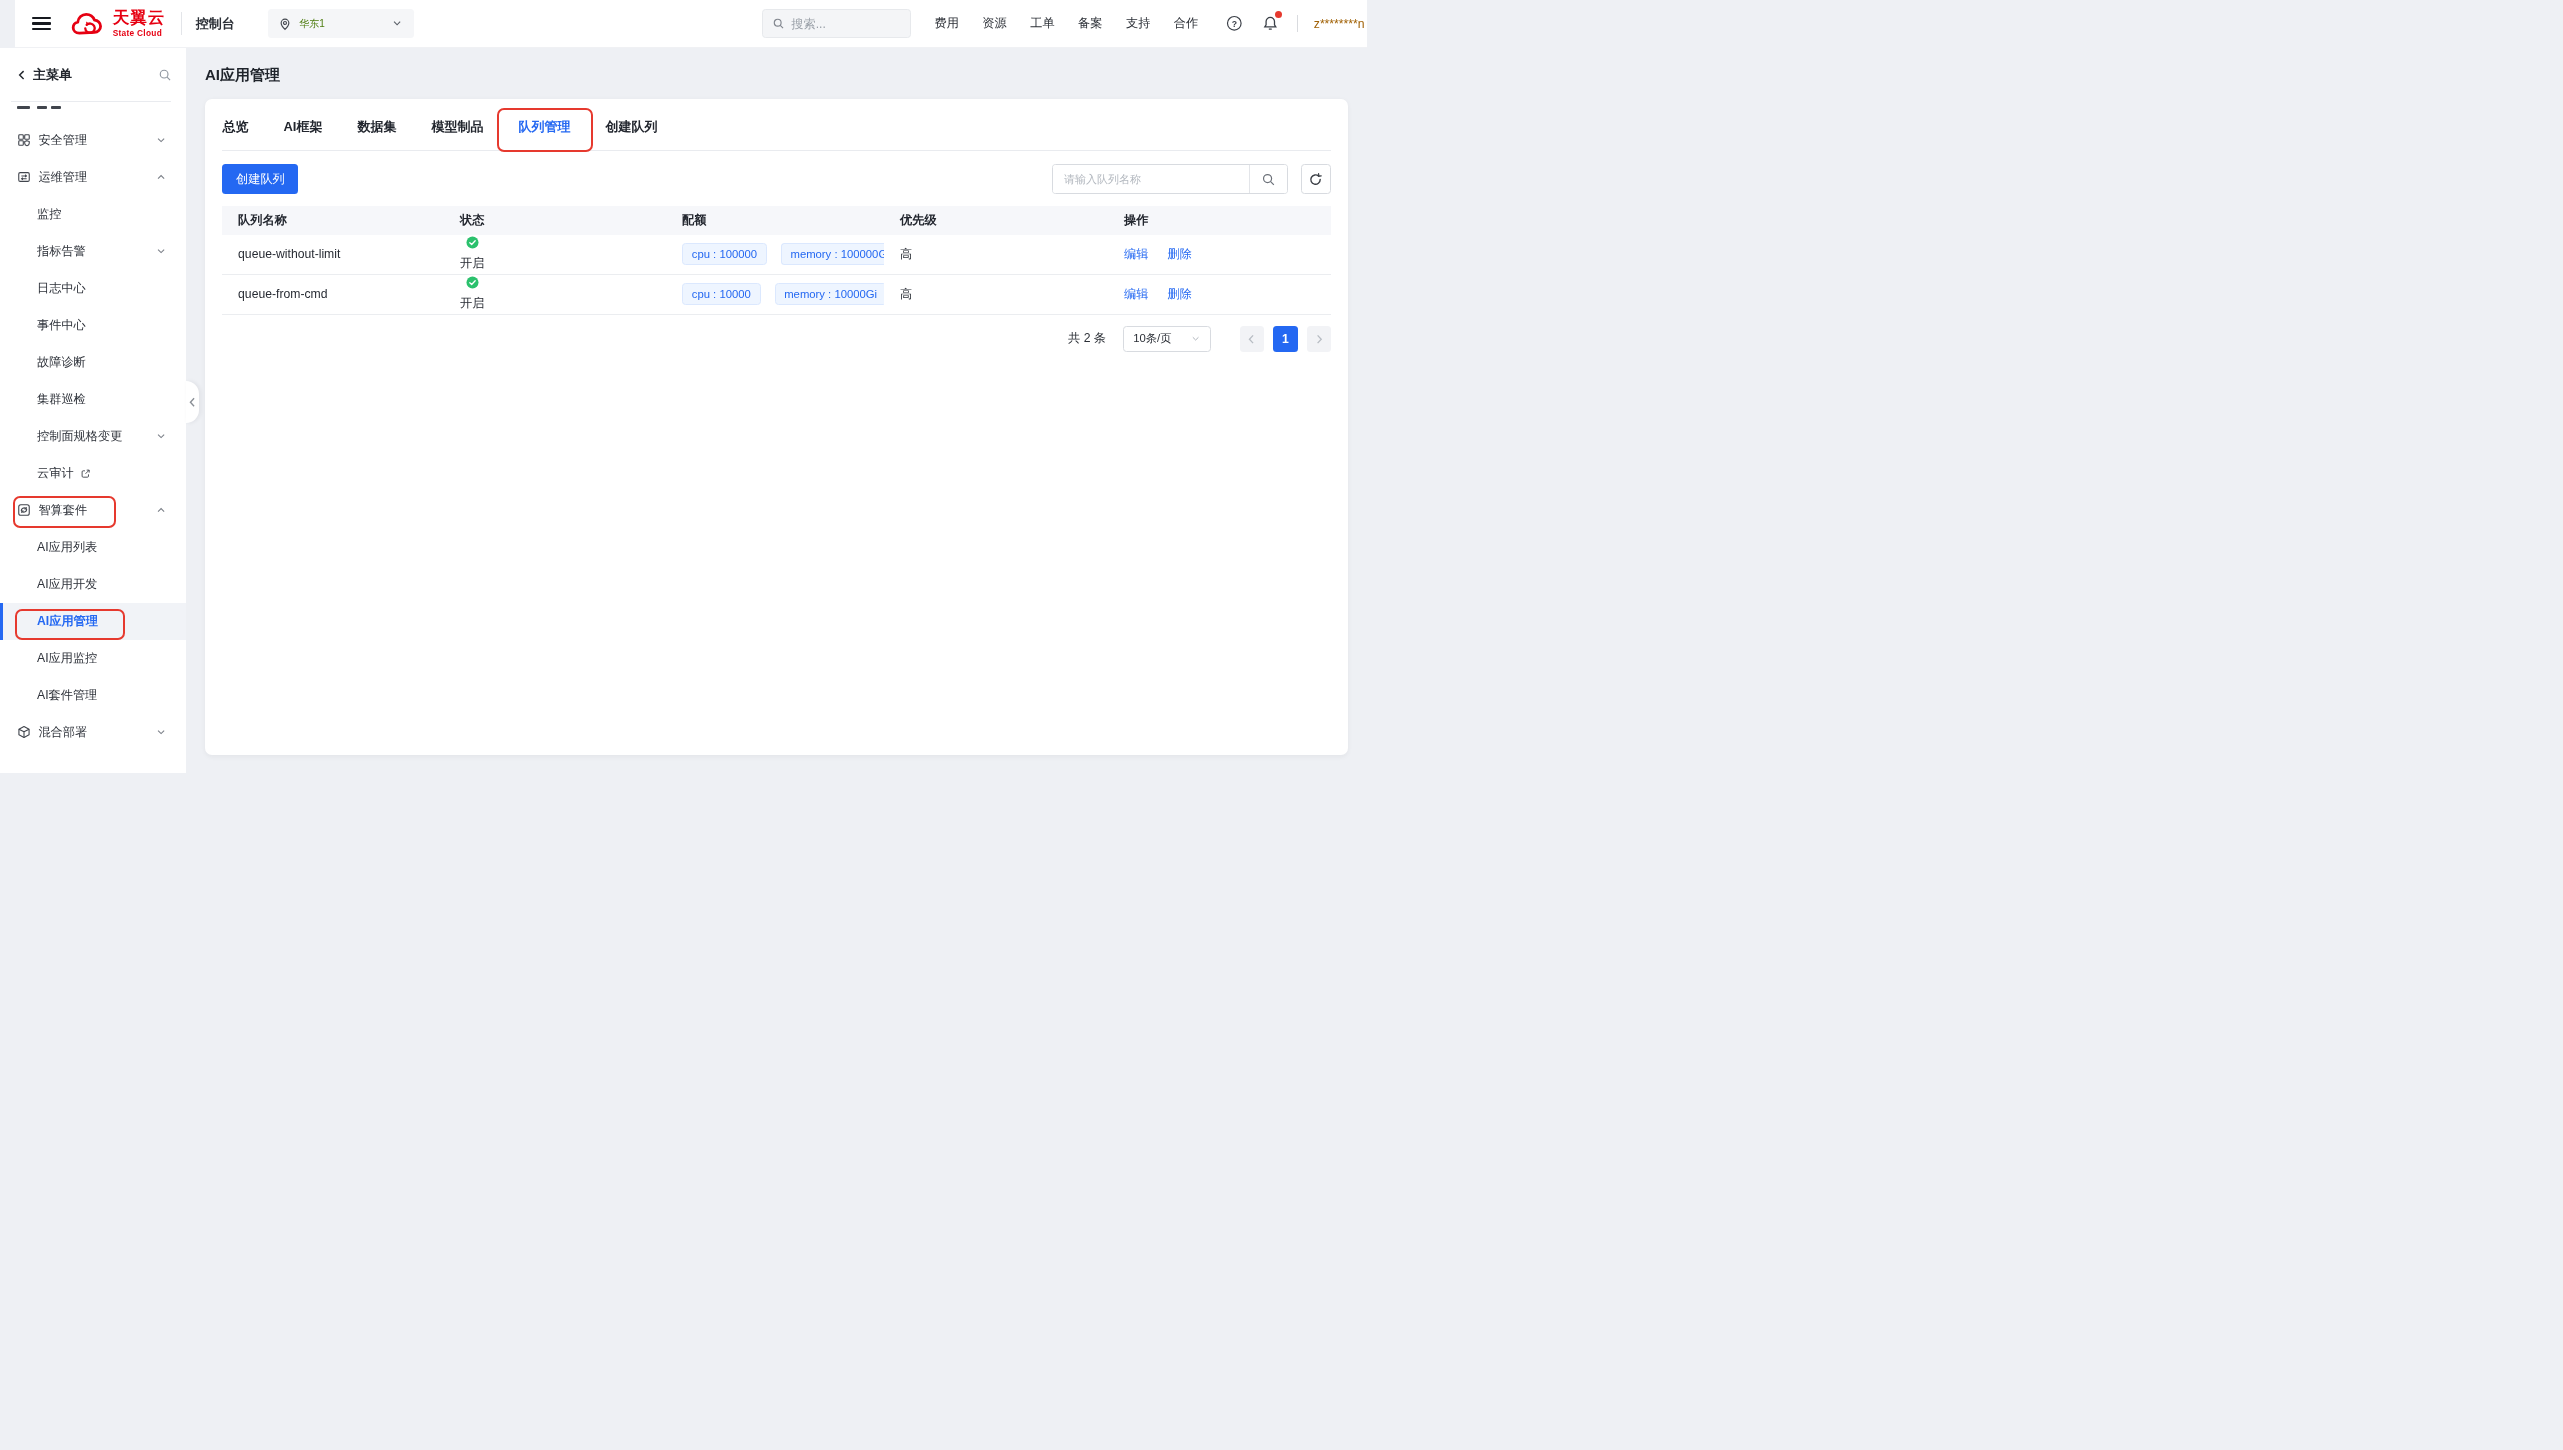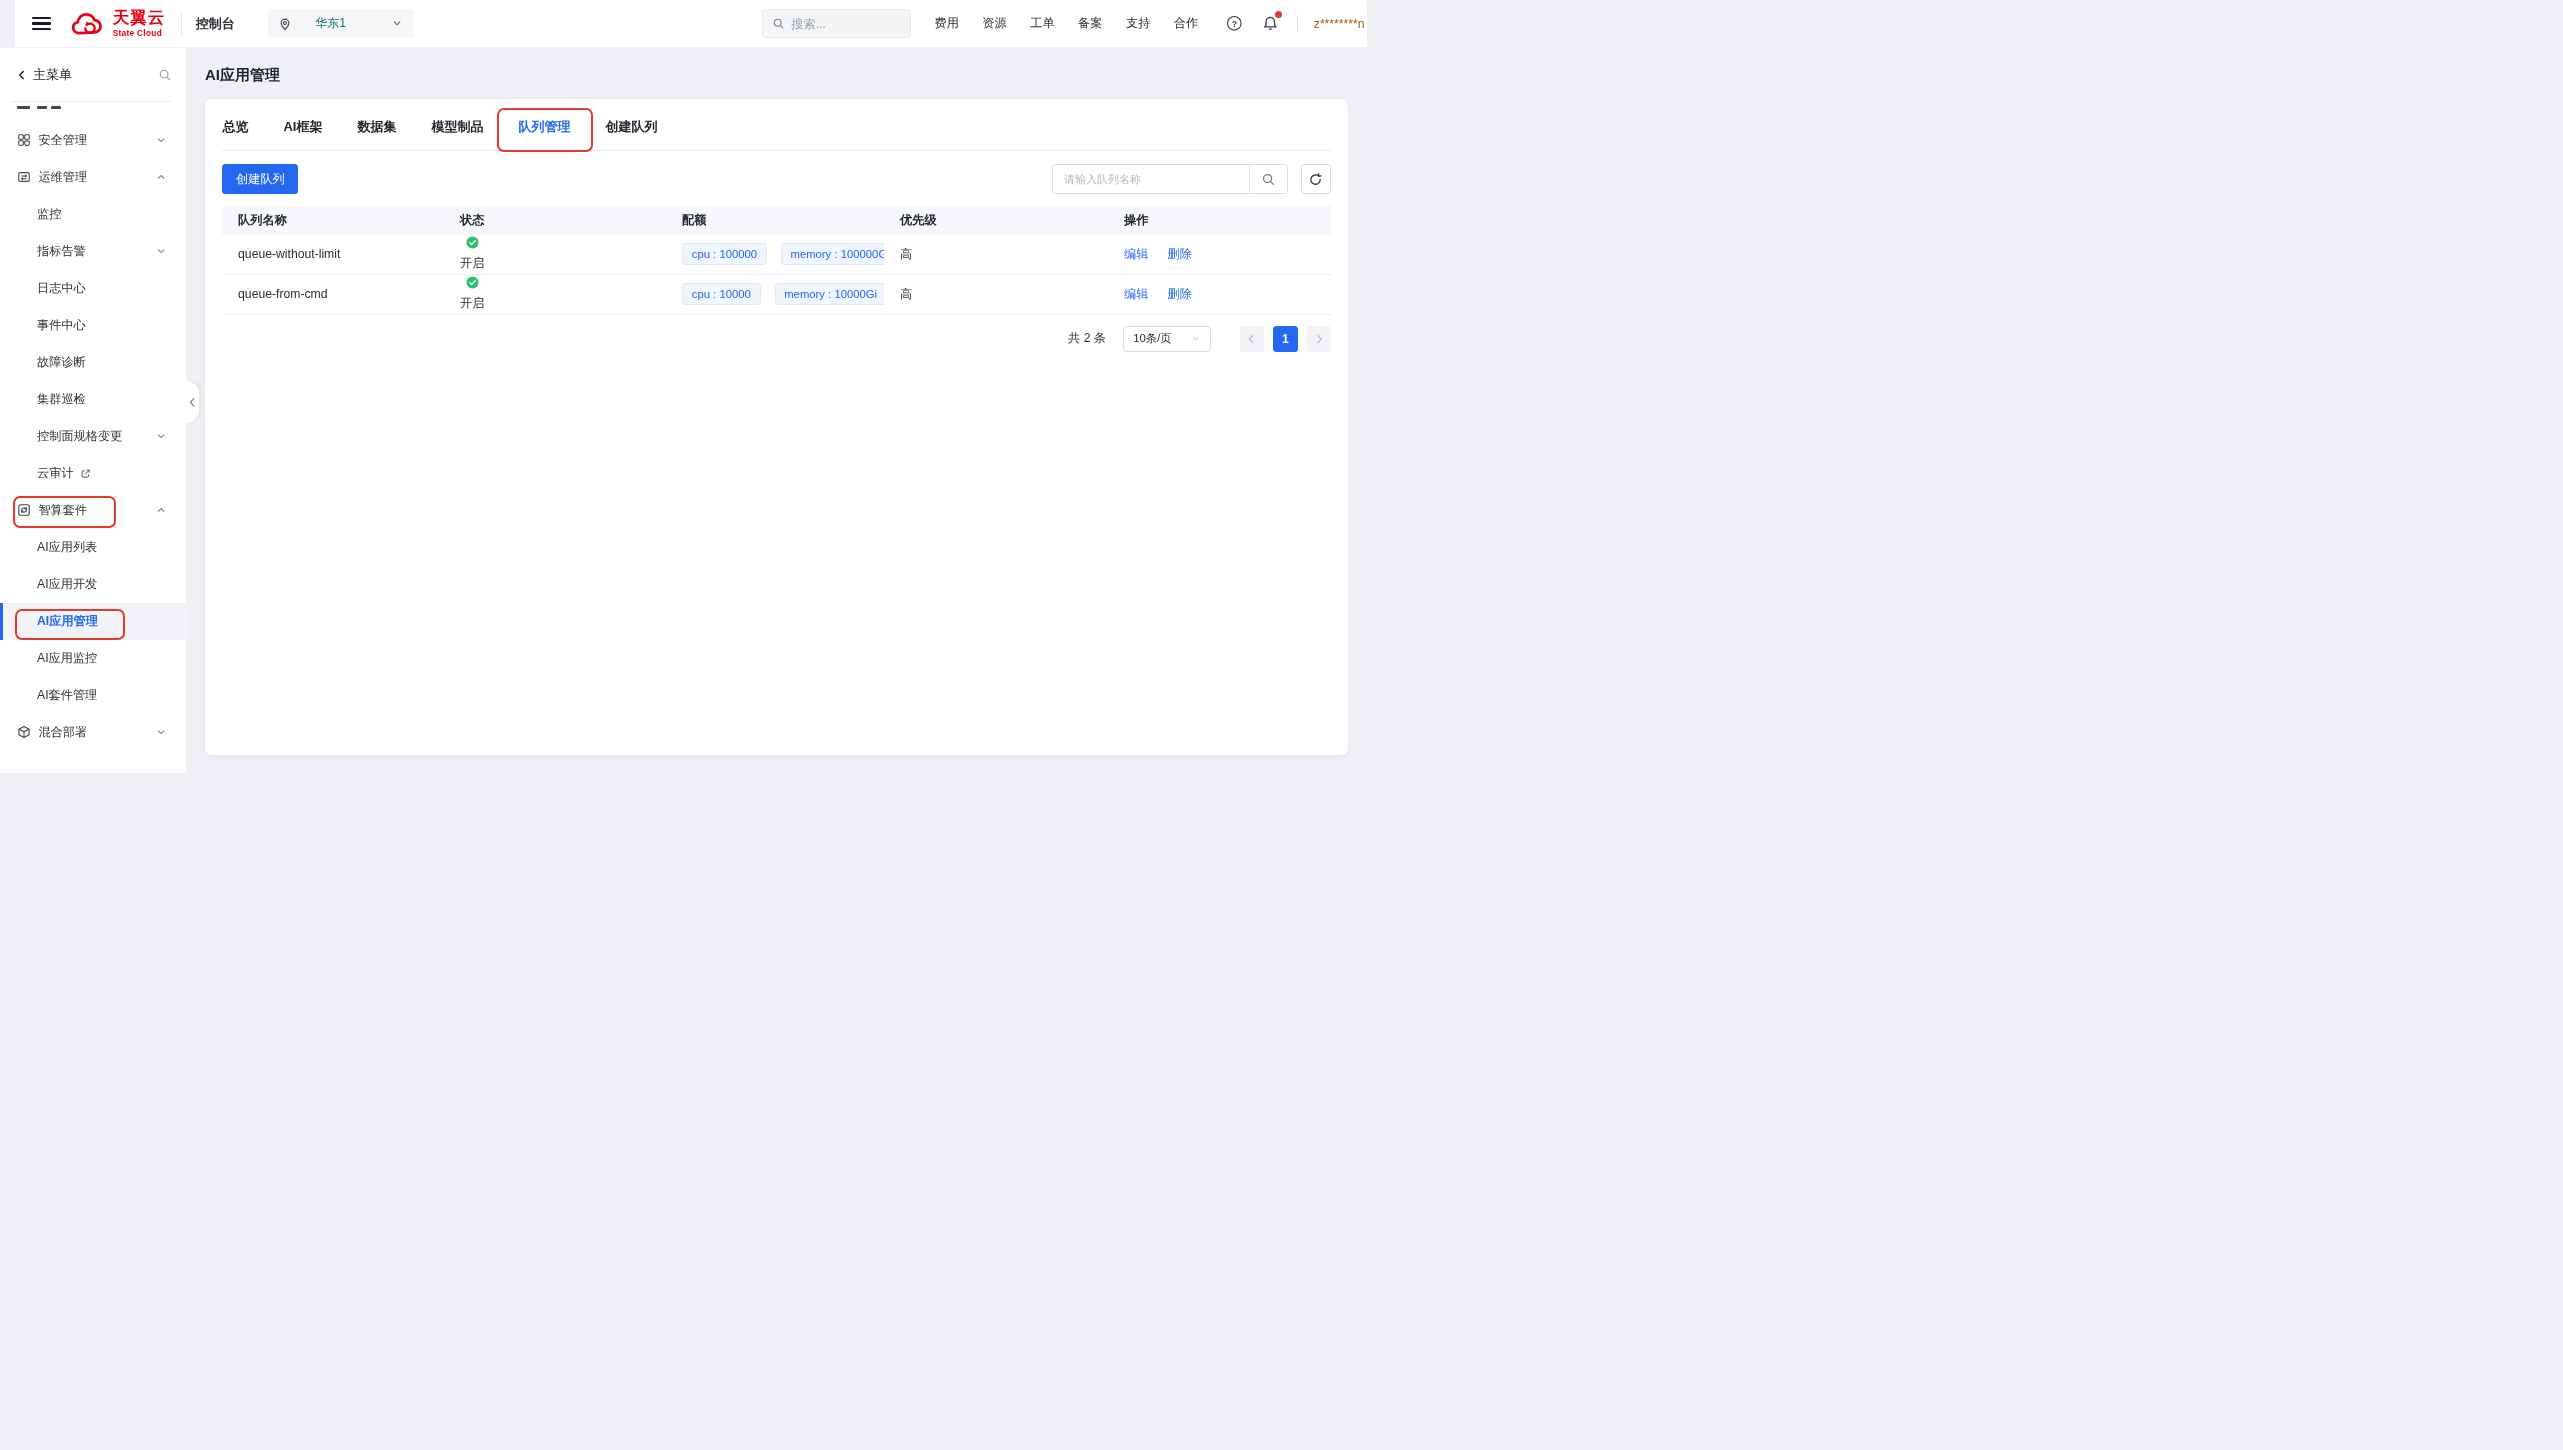--- a/index.html
+++ b/index.html
@@ -21,21 +21,21 @@
   .logo { margin-left:19px; display:flex; align-items:center; gap:6.1px; }
   .logo-text { display:flex; flex-direction:column; line-height:1; }
   .logo-cn { color:#e60012; font-size:16.6px; font-weight:700; letter-spacing:0.9px; }
   .logo-en { color:#e60012; font-size:8.3px; font-weight:700; margin-top:2.6px; letter-spacing:0.3px; }
   .tb-divider { width:0.9px; height:23px; background:#e3e5e9; margin-left:15.7px; }
   .console { margin-left:14px; font-size:13px; font-weight:600; color:#2b2f36; }
   .region {
     margin-left:33px; width:146px; height:29px; background:#f5f6f8; border-radius:3.5px;
     display:flex; align-items:center; padding:0 10.5px; cursor:pointer;
   }
-  .region-label { font-size:12px; color:#0f766e; margin-left:23px; }
+  .region-label { font-size:10px; color:#4d7c0f; margin-left:7px; }
   .region .chev { margin-left:auto; }
   .tb-right { margin-left:auto; display:flex; align-items:center; margin-right:17.4px; }
   .tb-search {
     width:149px; height:29px; background:#f4f5f7; border:0.9px solid #e7e9ec; border-radius:3.5px;
     display:flex; align-items:center; padding:0 8.7px; gap:6.1px;
   }
   .tb-search input {
     border:none; outline:none; background:transparent; width:100px;
     font-size:12.2px; color:#2b2f36; font-family:inherit;
   }
@@ -46,21 +46,21 @@
   .bell-dot { position:absolute; top:-3.5px; right:-3.5px; width:7px; height:7px; border-radius:50%; background:#e6392e; }
   .tb-divider2 { width:0.9px; height:17.4px; background:#d9dbdf; margin:0 15.7px 0 3.5px; }
   .username { font-size:12.2px; color:#a16207; }
 
   
   .sidebar {
     position:absolute; top:48px; left:0; width:186px; bottom:0; background:#fff; z-index:10;
   }
   .side-header { padding:18.3px 14px 0 15.7px; display:flex; align-items:center; }
   .side-back { display:flex; align-items:center; gap:5.2px; cursor:pointer; }
-  .side-back-label { font-size:13px; font-weight:400; color:#23272e; }
+  .side-back-label { font-size:13px; font-weight:700; color:#23272e; }
   .side-search { margin-left:auto; cursor:pointer; }
   .side-divider { margin:16.6px 15px 0 11.3px; border-top:0.9px solid #e9ebef; }
   .clipped-item { height:10.5px; overflow:hidden; position:relative; }
   .clipped-item .frag { position:absolute; bottom:3.5px; height:2.6px; background:#41454d; border-radius:0.9px; }
   .menu { margin-top:9.6px; }
   .menu-item {
     height:37px; display:flex; align-items:center; position:relative;
     padding-left:17.4px; cursor:pointer; font-size:12.2px; color:#2e323a;
   }
   .menu-item .mi-icon { margin-right:7px; }

